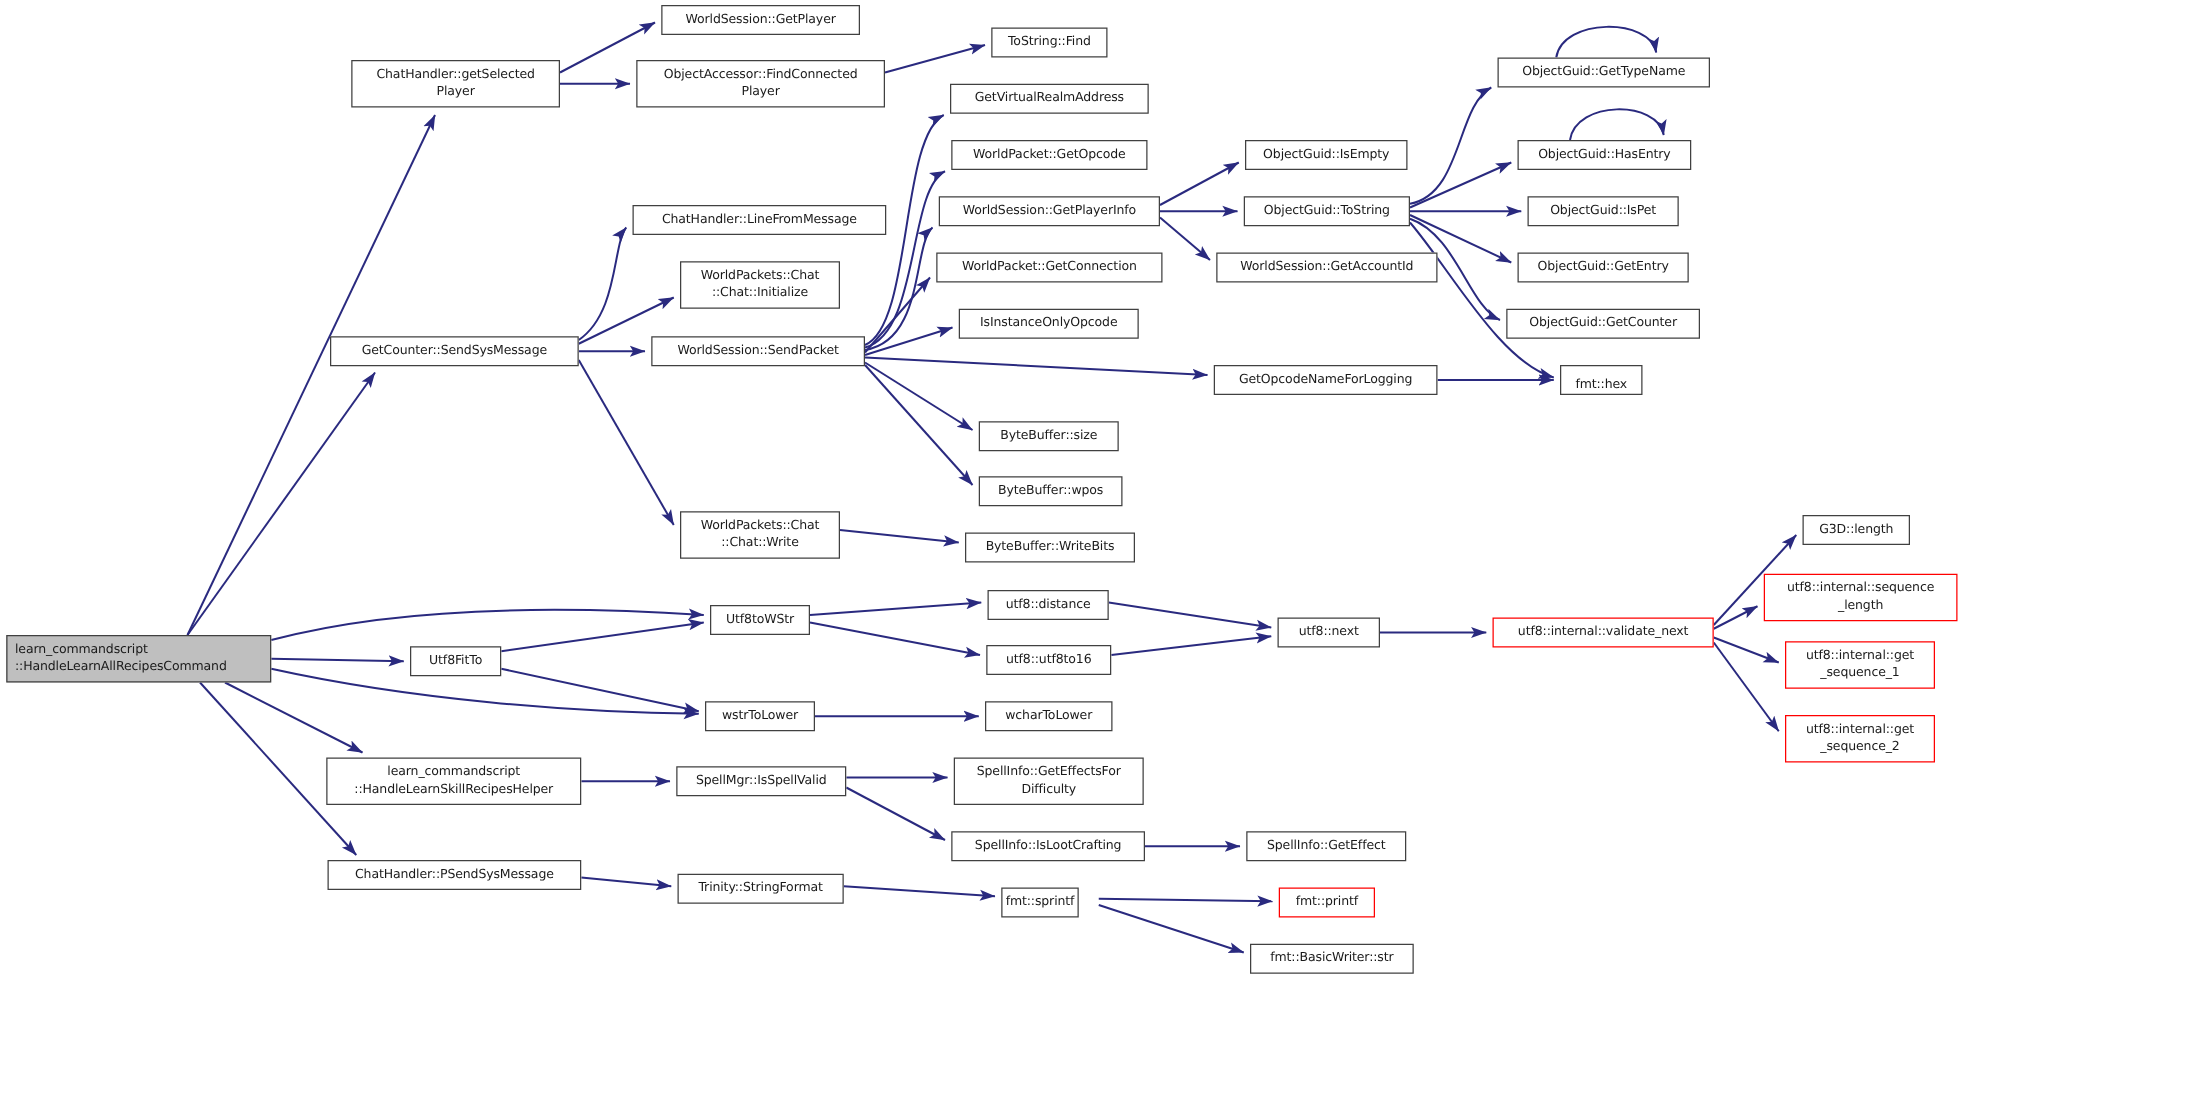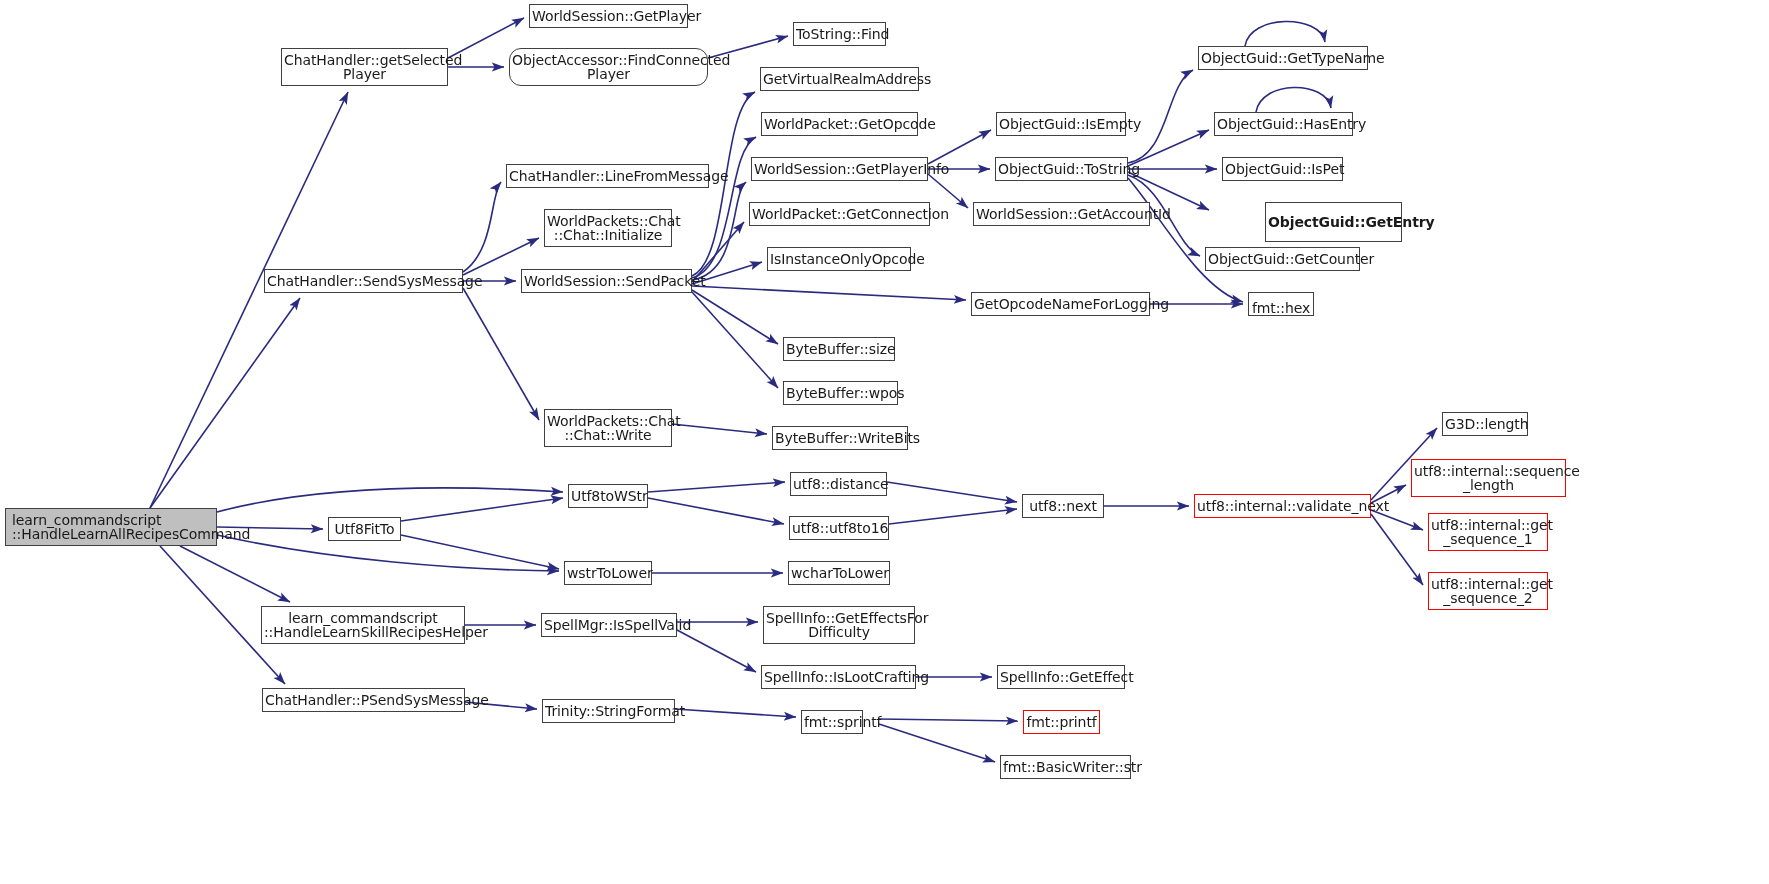--- a/index.html
+++ b/index.html
@@ -26,21 +26,21 @@
   .node {
     position: absolute;
     box-sizing: border-box;
     display: flex;
     align-items: center;
     justify-content: center;
     text-align: center;
     background: #ffffff;
     border: 1px solid #404040;
     color: #1a1a1a;
-    font-size: 14px;
+    font-size: 10px;
     line-height: 14px;
     letter-spacing: -0.1px;
     white-space: pre-line;
     z-index: 5;
     padding: 0 2px;
   }
   .node.root {
     background: #bfbfbf;
     border-color: #404040;
     text-align: left;
@@ -123,42 +123,42 @@
         <path d="M 879,719 L 1018,721"></path>
         <path d="M 879,724 L 995,762"></path>
       </g>
   </svg>
   <div id="node-layer">
       <div class="node root" style="left: 5px; top: 508px; width: 212px; height: 38px;"><span class="lbl">learn_commandscript
 ::HandleLearnAllRecipesCommand</span></div>
       <div class="node" style="left: 281px; top: 48px; width: 167px; height: 38px;"><span class="lbl">ChatHandler::getSelected
 Player</span></div>
       <div class="node" style="left: 529px; top: 4px; width: 159px; height: 24px;"><span class="lbl">WorldSession::GetPlayer</span></div>
-      <div class="node" style="left: 509px; top: 48px; width: 199px; height: 38px; border-radius: 12px;"><span class="lbl">ObjectAccessor::FindConnected
+      <div class="node" style="left: 509px; top: 48px; width: 199px; height: 38px;"><span class="lbl">ObjectAccessor::FindConnected
 Player</span></div>
       <div class="node" style="left: 793px; top: 22px; width: 93px; height: 24px;"><span class="lbl">ToString::Find</span></div>
       <div class="node" style="left: 760px; top: 67px; width: 159px; height: 24px;"><span class="lbl">GetVirtualRealmAddress</span></div>
       <div class="node" style="left: 761px; top: 112px; width: 157px; height: 24px;"><span class="lbl">WorldPacket::GetOpcode</span></div>
       <div class="node" style="left: 751px; top: 157px; width: 177px; height: 24px;"><span class="lbl">WorldSession::GetPlayerInfo</span></div>
       <div class="node" style="left: 749px; top: 202px; width: 181px; height: 24px;"><span class="lbl">WorldPacket::GetConnection</span></div>
       <div class="node" style="left: 767px; top: 247px; width: 144px; height: 24px;"><span class="lbl">IsInstanceOnlyOpcode</span></div>
       <div class="node" style="left: 996px; top: 112px; width: 130px; height: 24px;"><span class="lbl">ObjectGuid::IsEmpty</span></div>
       <div class="node" style="left: 995px; top: 157px; width: 133px; height: 24px;"><span class="lbl">ObjectGuid::ToString</span></div>
       <div class="node" style="left: 973px; top: 202px; width: 177px; height: 24px;"><span class="lbl">WorldSession::GetAccountId</span></div>
       <div class="node" style="left: 1198px; top: 46px; width: 170px; height: 24px;"><span class="lbl">ObjectGuid::GetTypeName</span></div>
       <div class="node" style="left: 1214px; top: 112px; width: 139px; height: 24px;"><span class="lbl">ObjectGuid::HasEntry</span></div>
       <div class="node" style="left: 1222px; top: 157px; width: 121px; height: 24px;"><span class="lbl">ObjectGuid::IsPet</span></div>
-      <div class="node" style="left: 1265px; top: 202px; width: 137px; height: 40px; font-weight: bold;"><span class="lbl">ObjectGuid::GetEntry</span></div>
+      <div class="node" style="left: 1214px; top: 202px; width: 137px; height: 24px;"><span class="lbl">ObjectGuid::GetEntry</span></div>
       <div class="node" style="left: 1205px; top: 247px; width: 155px; height: 24px;"><span class="lbl">ObjectGuid::GetCounter</span></div>
       <div class="node" style="left: 1248px; top: 292px; width: 66px; height: 24px; align-items: flex-end;"><span class="lbl">fmt::hex</span></div>
       <div class="node" style="left: 971px; top: 292px; width: 179px; height: 24px;"><span class="lbl">GetOpcodeNameForLogging</span></div>
       <div class="node" style="left: 506px; top: 164px; width: 203px; height: 24px;"><span class="lbl">ChatHandler::LineFromMessage</span></div>
       <div class="node" style="left: 544px; top: 209px; width: 128px; height: 38px;"><span class="lbl">WorldPackets::Chat
 ::Chat::Initialize</span></div>
-      <div class="node" style="left: 264px; top: 269px; width: 199px; height: 24px;"><span class="lbl">ChatHandler::SendSysMessage</span></div>
+      <div class="node" style="left: 264px; top: 269px; width: 199px; height: 24px;"><span class="lbl">GetCounter::SendSysMessage</span></div>
       <div class="node" style="left: 521px; top: 269px; width: 171px; height: 24px;"><span class="lbl">WorldSession::SendPacket</span></div>
       <div class="node" style="left: 783px; top: 337px; width: 112px; height: 24px;"><span class="lbl">ByteBuffer::size</span></div>
       <div class="node" style="left: 783px; top: 381px; width: 115px; height: 24px;"><span class="lbl">ByteBuffer::wpos</span></div>
       <div class="node" style="left: 544px; top: 409px; width: 128px; height: 38px;"><span class="lbl">WorldPackets::Chat
 ::Chat::Write</span></div>
       <div class="node" style="left: 772px; top: 426px; width: 136px; height: 24px;"><span class="lbl">ByteBuffer::WriteBits</span></div>
       <div class="node" style="left: 1442px; top: 412px; width: 86px; height: 24px;"><span class="lbl">G3D::length</span></div>
       <div class="node" style="left: 568px; top: 484px; width: 80px; height: 24px;"><span class="lbl">Utf8toWStr</span></div>
       <div class="node" style="left: 790px; top: 472px; width: 97px; height: 24px;"><span class="lbl">utf8::distance</span></div>
       <div class="node warn" style="left: 1411px; top: 459px; width: 155px; height: 38px;"><span class="lbl">utf8::internal::sequence

